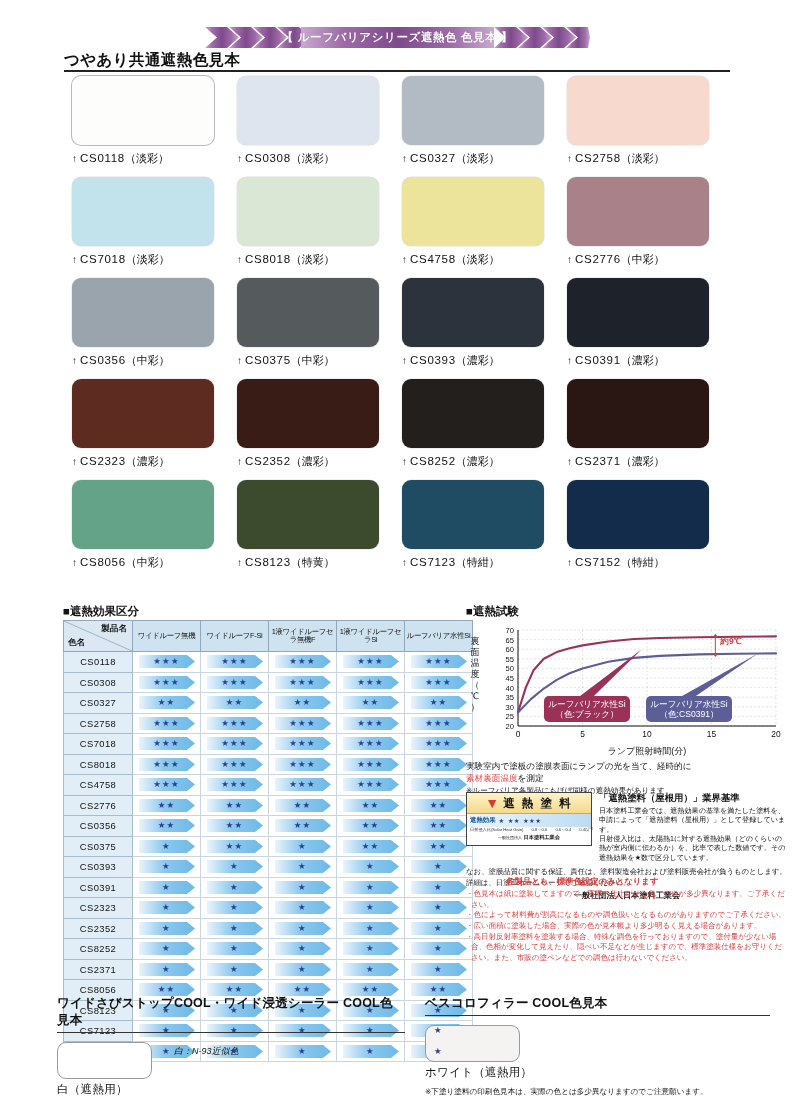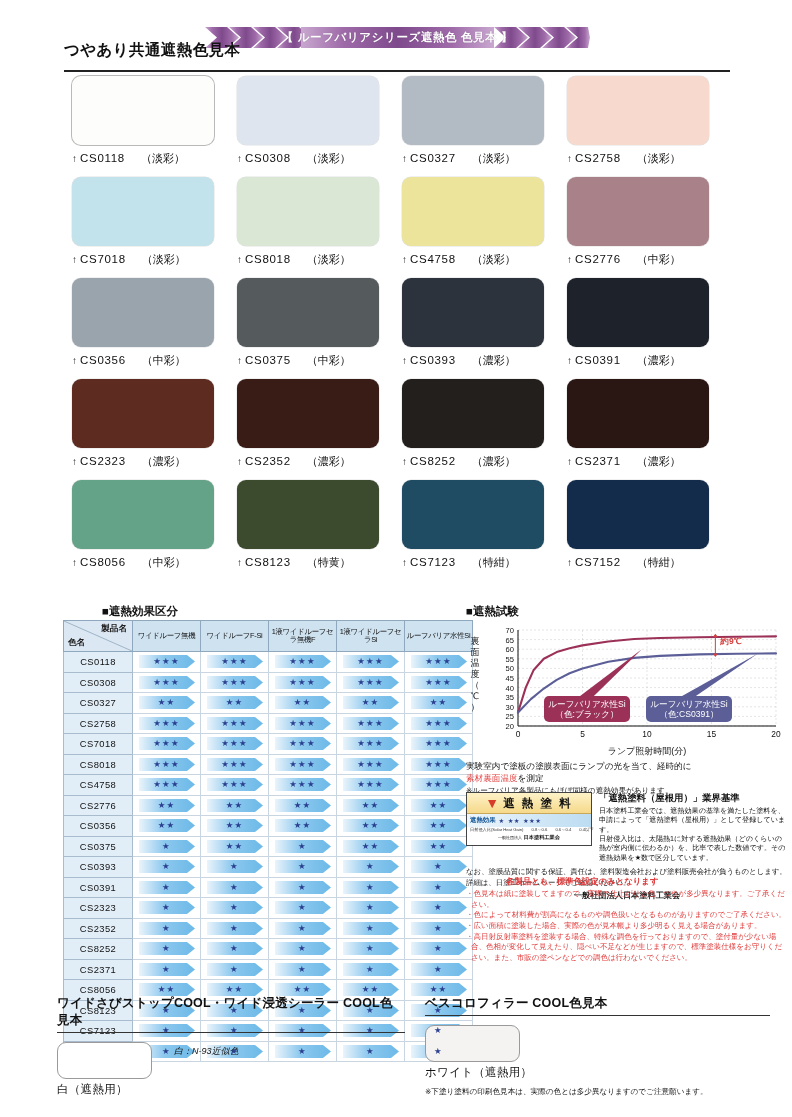--- a/index.html
+++ b/index.html
@@ -44,21 +44,21 @@
     width:142px;height:69px;border-radius:9px;
     box-shadow:0 0 0 .5px rgba(0,0,0,.12);
   }
   .sw-chip.outline{box-shadow:0 0 0 1px #b9b9b9;}
   .sw-label{
     margin-top:6px;font-size:11.5px;color:#111;white-space:nowrap;
     display:flex;align-items:baseline;
   }
   .sw-arrow{font-size:10px;margin-right:3px;}
   .sw-code{letter-spacing:.7px;font-family:"Liberation Sans",sans-serif;}
-  .sw-tone{margin-left:16px;font-size:11px;}
+  .sw-tone{font-size:11px;}
 
   
   #effect-table{position:absolute;left:63px;top:620px;}
   table.eff{border-collapse:collapse;font-size:8.4px;padding-left:48px;}
   table.eff th,table.eff td{padding:0;margin:0;}
   .eff-corner{
     width:68px;height:30px;position:relative;
     background:#dbe7f2;border:.6px solid #8fa8bd;
   }
   .eff-corner .d1{position:absolute;right:5px;top:2px;font-size:8.6px;font-weight:bold;color:#222;}
@@ -167,21 +167,21 @@
         <polygon points="289,0 311,0 323,10.5 311,21 289,21 301,10.5"></polygon>
         <polygon points="313,0 335,0 347,10.5 335,21 313,21 325,10.5"></polygon>
         <polygon points="337,0 359,0 371,10.5 359,21 337,21 349,10.5"></polygon>
         <polygon points="361,0 383,0 385,10.5 383,21 361,21 373,10.5"></polygon>
       </g>
     </svg>
     <div class="banner-text">【 ルーフバリアシリーズ遮熱色 色見本 】</div>
   </div>
 </div>
 
-<div class="sec-title" style="left:64px;top:40px;text-align:center;">つやあり共通遮熱色見本</div>
+<div class="sec-title" style="left:64px;top:50px;text-align:center;">つやあり共通遮熱色見本</div>
 <div class="sec-rule" style="left:64px;top:70px;width:666px;"></div>
 
 <div id="swatch-grid">
     <div class="sw-row">
       <div class="sw-cell">
         <div class="sw-chip outline" style="background: rgb(253, 253, 251);"></div>
         <div class="sw-label">
           <span class="sw-arrow">↑</span>
           <span class="sw-code">CS0118</span>
           <span class="sw-tone">（淡彩）</span>
@@ -343,21 +343,21 @@
         <div class="sw-chip" style="background: rgb(20, 44, 76);"></div>
         <div class="sw-label">
           <span class="sw-arrow">↑</span>
           <span class="sw-code">CS7152</span>
           <span class="sw-tone">（特紺）</span>
         </div>
       </div>
     </div>
   </div>
 
-<div class="blk-title" style="left:63px;top:604px;margin-left:39px;">■遮熱効果区分</div>
+<div class="blk-title" style="left:63px;top:604px;">■遮熱効果区分</div>
 <div id="effect-table">
     <table class="eff">
       <thead>
         <tr>
           <th class="eff-corner">
             <svg width="68" height="30">
               <line x1="0" y1="0" x2="68" y2="30" stroke="#8fa8bd" stroke-width="0.8"></line>
             </svg>
             <span class="d1">製品名</span>
             <span class="d2">色名</span>

